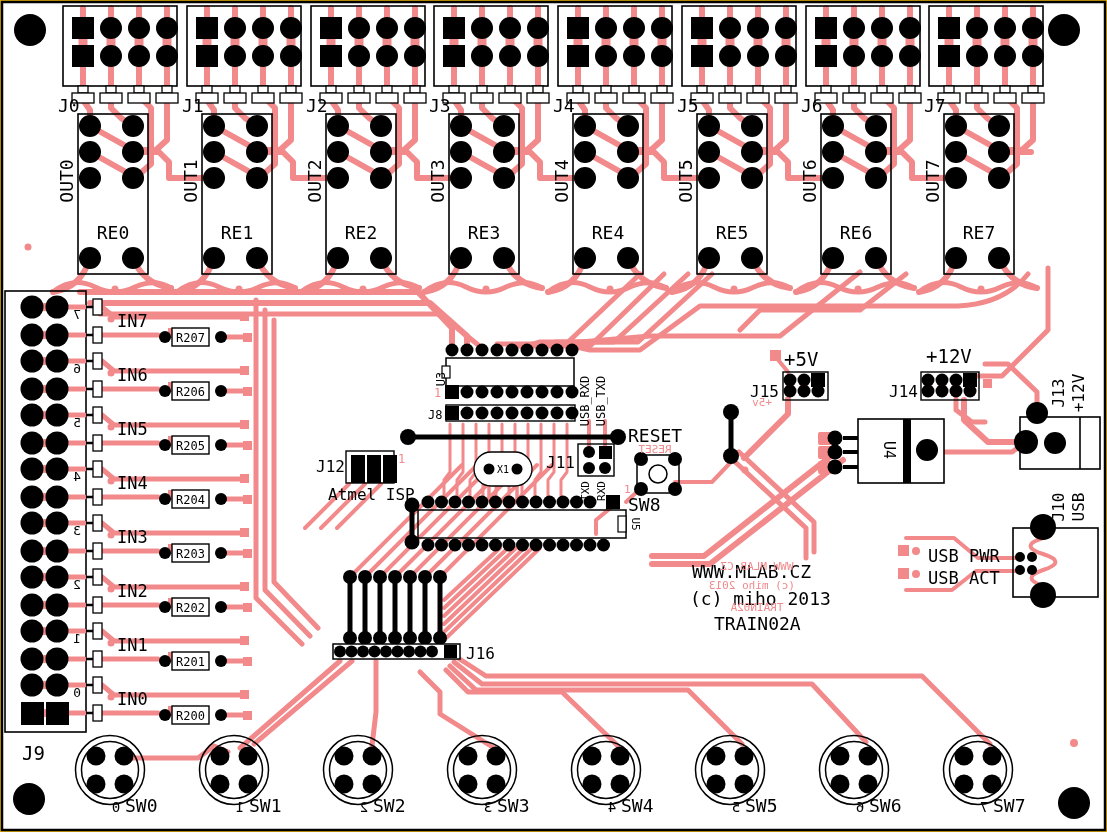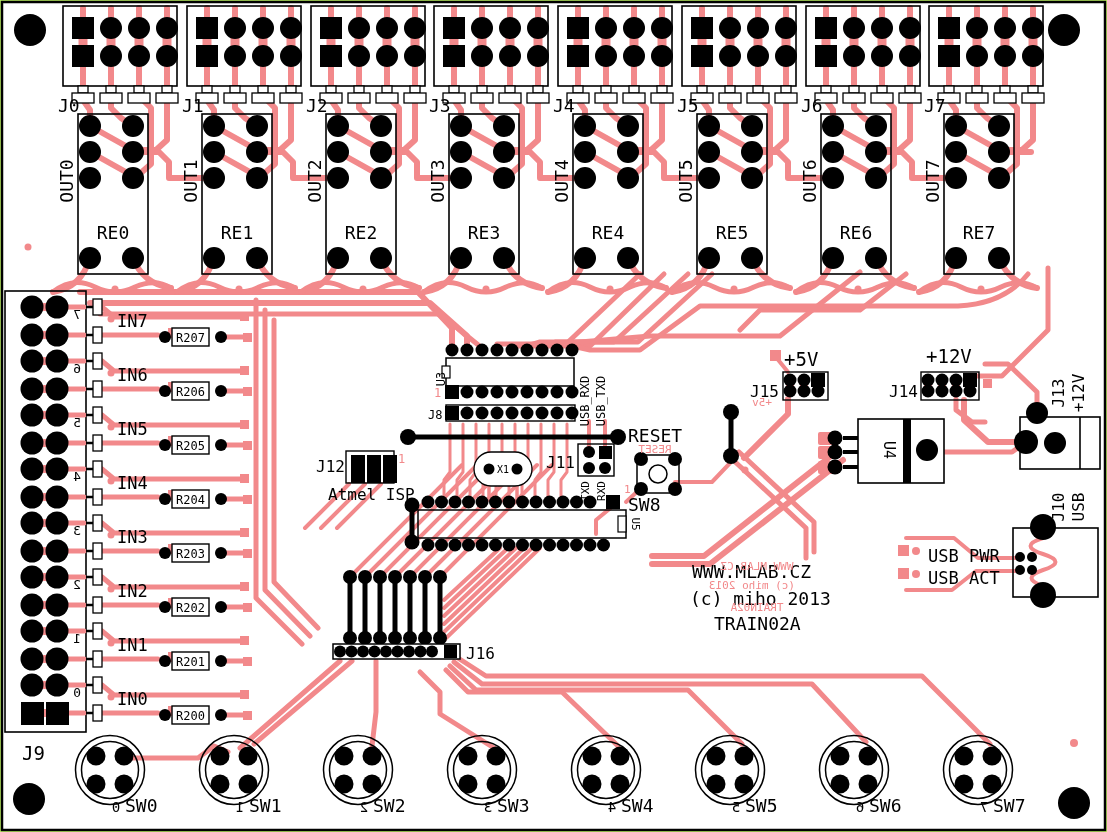--- a/index.html
+++ b/index.html
@@ -1,16 +1,16 @@
 <!DOCTYPE html>
 <html><head>
 <meta charset="utf-8">
 <style>
   html,body{margin:0;padding:0;background:#fff;}
-  .board-wrap{position:relative;width:1107px;height:832px;background:#bef264;overflow:hidden;}
+  .board-wrap{position:relative;width:1107px;height:832px;background:#eab308;overflow:hidden;}
   svg{display:block;}
   text{font-family:"DejaVu Sans Mono","Liberation Mono",monospace;fill:#000;}
   .pink{fill:#F2898B;}
 </style>
 </head>
 <body>
 
 <div class="board-wrap">
 <svg width="1107" height="832" viewBox="0 0 1107 832">
 

